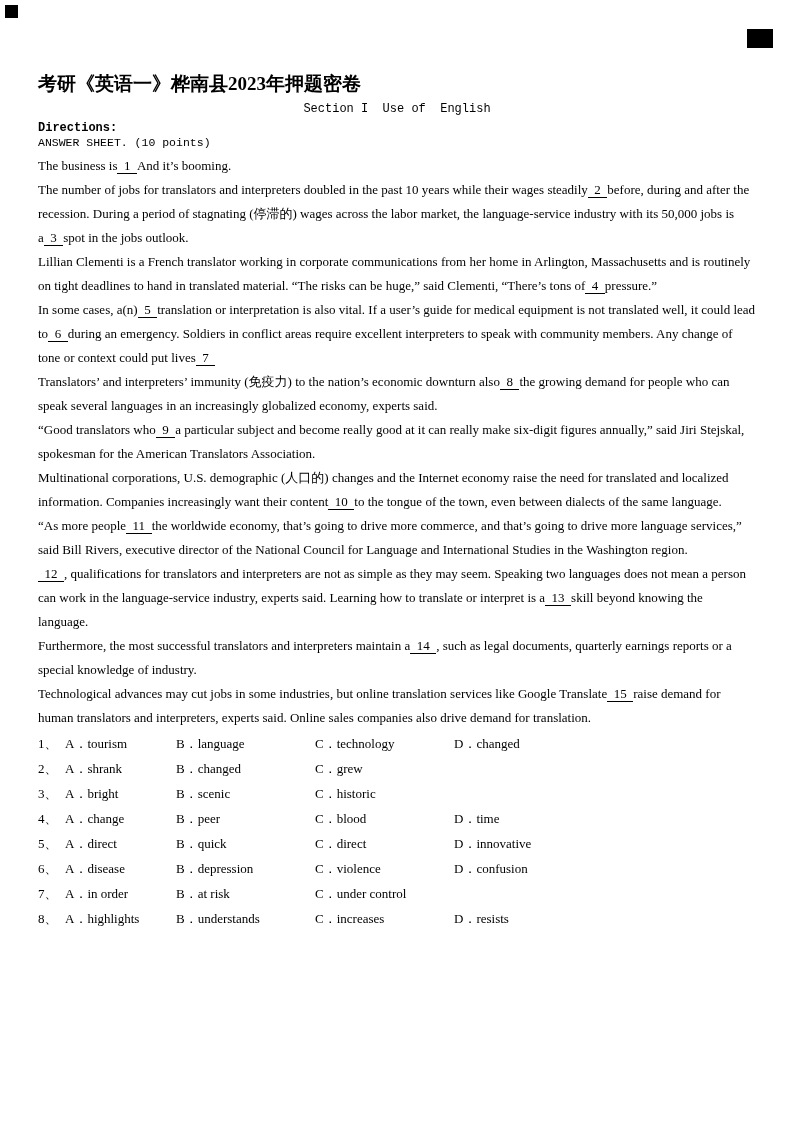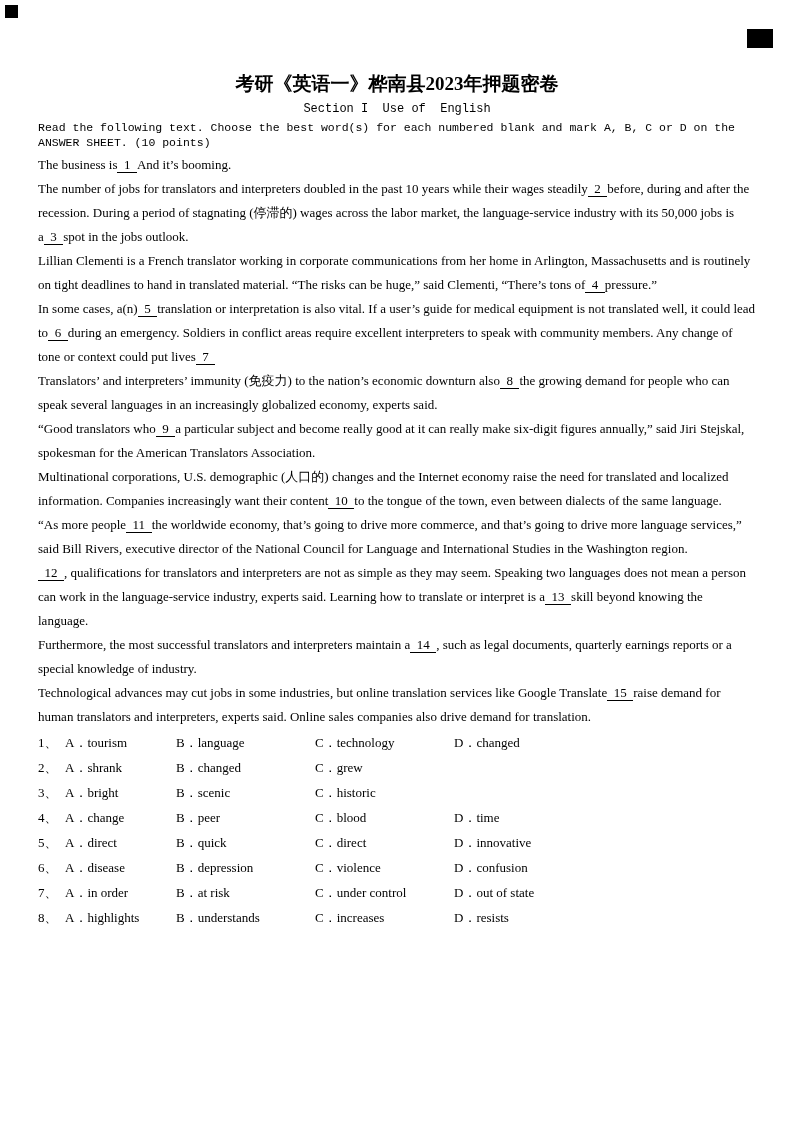--- a/index.html
+++ b/index.html
@@ -11,21 +11,20 @@
     font-family: "Liberation Serif", serif;
     color: #000;
   }
   .corner-mark { position: absolute; background: #000; }
   .mark-tl { left: 5px;  top: 5px;  width: 13px; height: 13px; }
   .mark-tr { left: 747px; top: 29px; width: 26px; height: 19px; }
 
   .page { padding: 72px 38px 0 38px; }
 
   .title {
-    text-align: center;
     font-size: 19px;
     font-weight: bold;
     line-height: 24px;
     font-family: "Liberation Serif", serif;
   }
   .section-heading {
     text-align: center;
     font-family: "Liberation Mono", monospace;
     font-size: 12px;
     line-height: 16px;
@@ -56,21 +55,21 @@
 <body>
 
 <div class="corner-mark mark-tl"></div>
 <div class="corner-mark mark-tr"></div>
 
 <div class="page">
   <h1 class="title">考研《英语一》桦南县2023年押题密卷</h1>
   <div class="section-heading">Section I  Use of  English</div>
 
   <div class="directions">
-    <div class="dir-line">Read the following text. Choose the best word(s) for each numbered blank and mark A, B, C or D on the</div>
+    <div class="dir-label">Directions:</div>
     <div class="dir-line">ANSWER SHEET.  (10 points)</div>
   </div>
 
   <div class="passage" id="passage">
       <p>The business is<span class="blank">&nbsp;&nbsp;1&nbsp;&nbsp;</span>And it’s booming.</p>
       <p>The number of jobs for translators and interpreters doubled in the past 10 years while their wages steadily<span class="blank">&nbsp;&nbsp;2&nbsp;&nbsp;</span>before, during and after the recession. During a period of stagnating (停滞的) wages across the labor market, the language-service industry with its 50,000 jobs is a<span class="blank">&nbsp;&nbsp;3&nbsp;&nbsp;</span>spot in the jobs outlook.</p>
       <p>Lillian Clementi is a French translator working in corporate communications from her home in Arlington, Massachusetts and is routinely on tight deadlines to hand in translated material. “The risks can be huge,” said Clementi, “There’s tons of<span class="blank">&nbsp;&nbsp;4&nbsp;&nbsp;</span>pressure.”</p>
       <p>In some cases, a(n)<span class="blank">&nbsp;&nbsp;5&nbsp;&nbsp;</span>translation or interpretation is also vital. If a user’s guide for medical equipment is not translated well, it could lead to<span class="blank">&nbsp;&nbsp;6&nbsp;&nbsp;</span>during an emergency. Soldiers in conflict areas require excellent interpreters to speak with community members. Any change of tone or context could put lives<span class="blank">&nbsp;&nbsp;7&nbsp;&nbsp;</span></p>
       <p>Translators’ and interpreters’ immunity (免疫力) to the nation’s economic downturn also<span class="blank">&nbsp;&nbsp;8&nbsp;&nbsp;</span>the growing demand for people who can speak several languages in an increasingly globalized economy, experts said.</p>
       <p>“Good translators who<span class="blank">&nbsp;&nbsp;9&nbsp;&nbsp;</span>a particular subject and become really good at it can really make six-digit figures annually,” said Jiri Stejskal, spokesman for the American Translators Association.</p>
@@ -120,21 +119,20 @@
         <span class="opt-cell opt-a">A．disease</span>
         <span class="opt-cell opt-b">B．depression</span>
         <span class="opt-cell opt-c">C．violence</span>
         <span class="opt-cell opt-d">D．confusion</span>
       </div>
       <div class="opt-row">
         <span class="opt-num">7、</span>
         <span class="opt-cell opt-a">A．in order</span>
         <span class="opt-cell opt-b">B．at risk</span>
         <span class="opt-cell opt-c">C．under control</span>
-        <span class="opt-cell opt-d">D．out of state</span>
       </div>
       <div class="opt-row">
         <span class="opt-num">8、</span>
         <span class="opt-cell opt-a">A．highlights</span>
         <span class="opt-cell opt-b">B．understands</span>
         <span class="opt-cell opt-c">C．increases</span>
         <span class="opt-cell opt-d">D．resists</span>
       </div>
     </div>
 </div>

